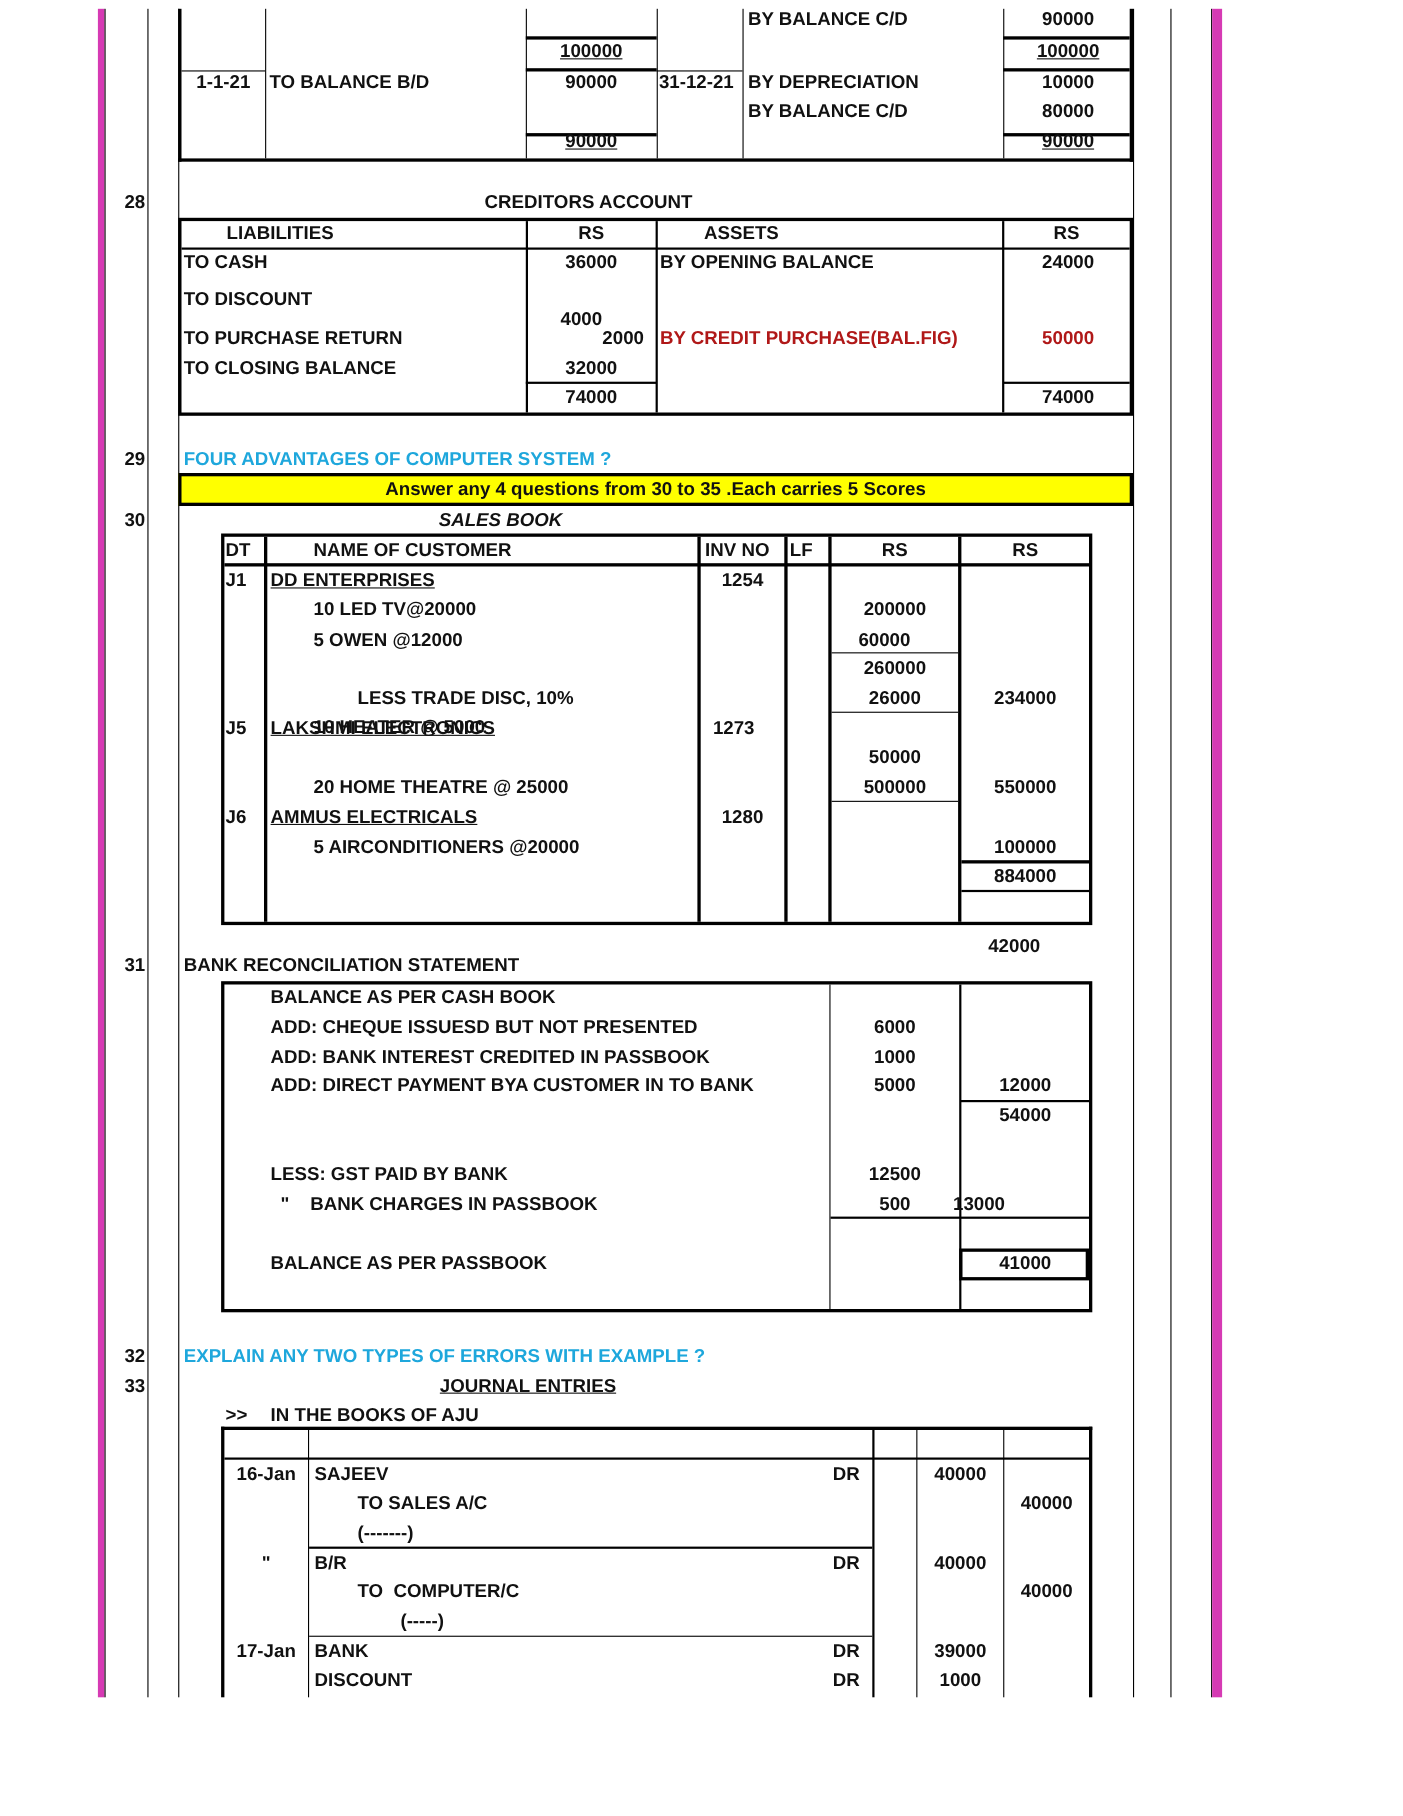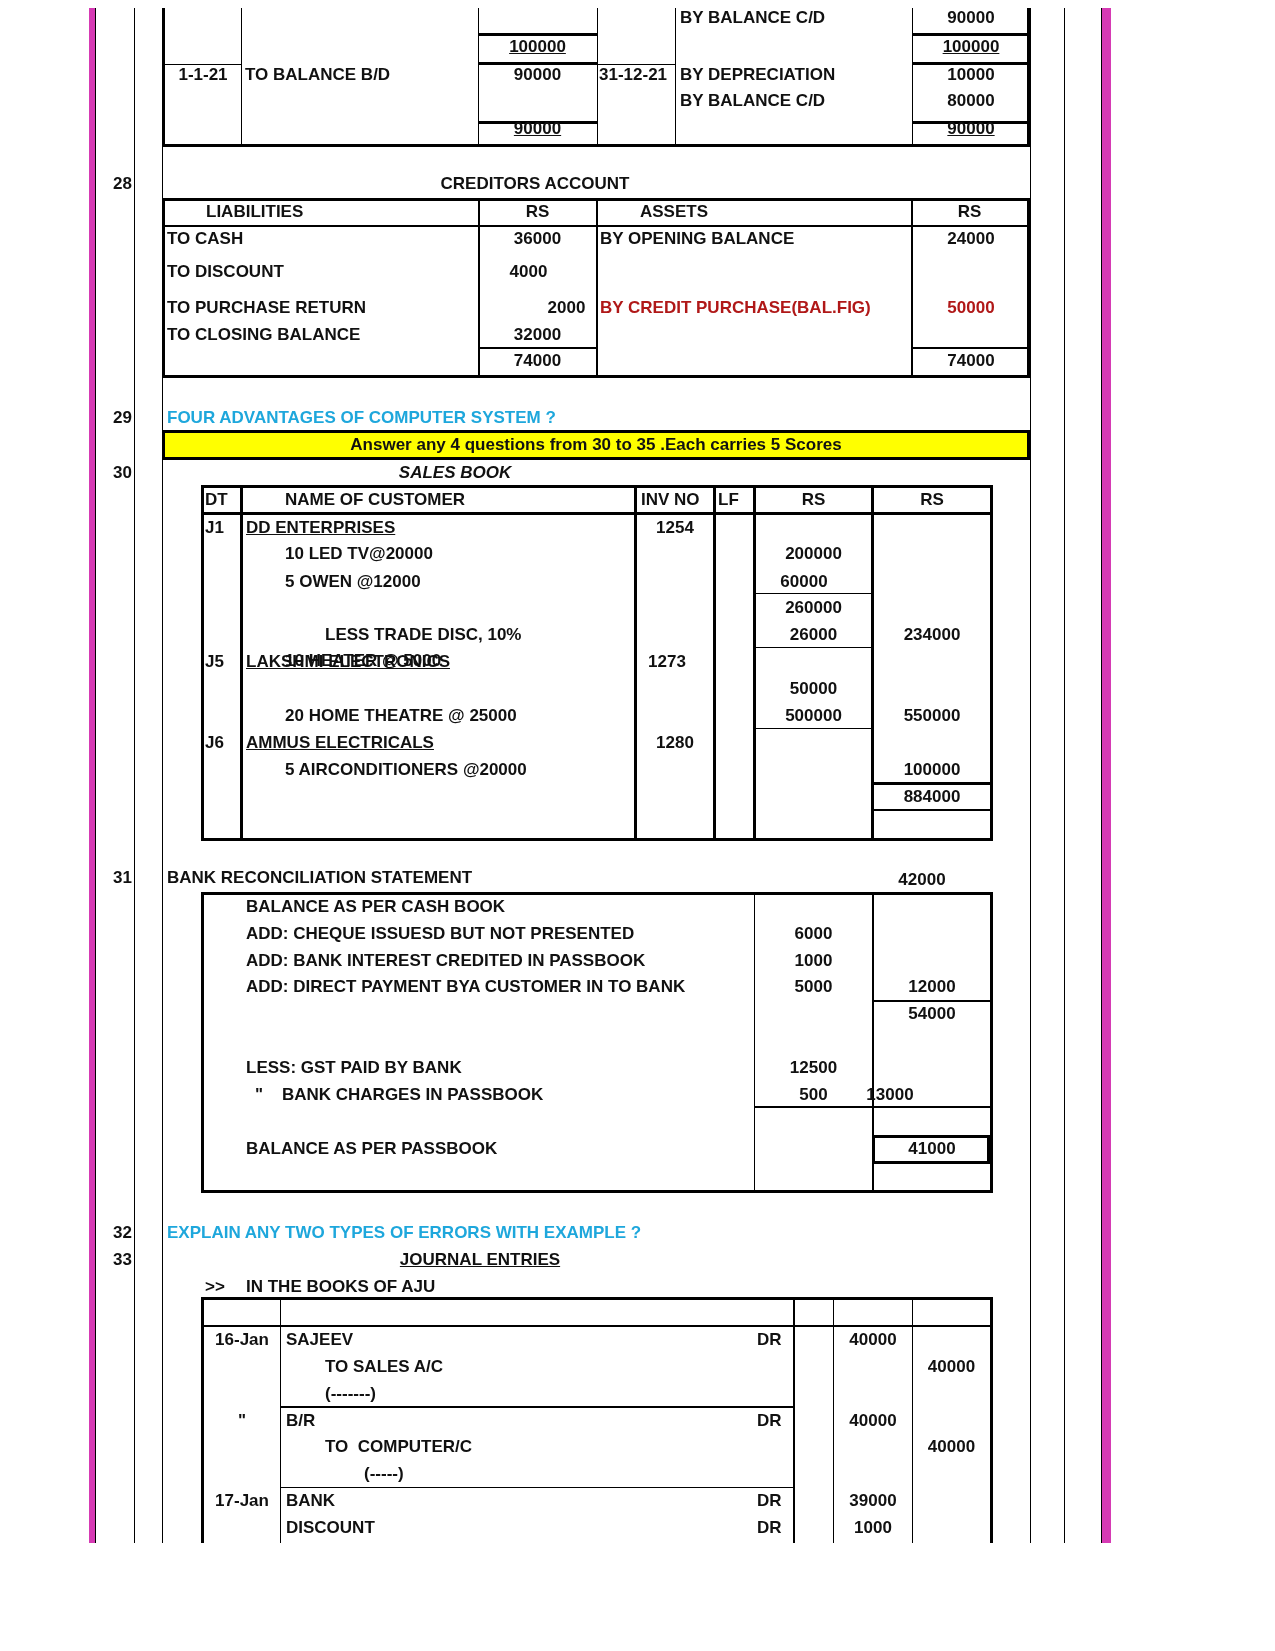--- a/index.html
+++ b/index.html
@@ -74,21 +74,21 @@
   <div class="hline" style="left:912px;top:347px;width:115px;height:2px;"></div>
 
   <span class="t" style="left:206px;top:202px;">LIABILITIES</span>
   <span class="t c" style="left:478px;top:202px;width:119px;">RS</span>
   <span class="t" style="left:640px;top:202px;">ASSETS</span>
   <span class="t c" style="left:912px;top:202px;width:115px;">RS</span>
 
   <span class="t" style="left:167px;top:229px;">TO CASH</span>
   <span class="t c" style="left:478px;top:229px;width:119px;">36000</span>
   <span class="t" style="left:167px;top:262px;">TO DISCOUNT</span>
-  <span class="t c" style="left:478px;top:262px;width:101px;">4000</span>
+  <span class="t c" style="left:478px;top:280px;width:101px;">4000</span>
   <span class="t" style="left:167px;top:298px;">TO PURCHASE RETURN</span>
   <span class="t c" style="left:498px;top:298px;width:137px;">2000</span>
   <span class="t" style="left:167px;top:325px;">TO CLOSING BALANCE</span>
   <span class="t c" style="left:478px;top:325px;width:119px;">32000</span>
 
   <span class="t" style="left:600px;top:229px;">BY OPENING BALANCE</span>
   <span class="t c" style="left:912px;top:229px;width:118px;">24000</span>
   <span class="t red" style="left:600px;top:298px;">BY CREDIT PURCHASE(BAL.FIG)</span>
   <span class="t c red" style="left:912px;top:298px;width:118px;">50000</span>
 
@@ -159,21 +159,21 @@
 <span class="t" style="left:167px;top:868px;">BANK RECONCILIATION STATEMENT</span>
 <div>
   <div class="box" style="left:201px;top:892px;width:792px;height:301px;"></div>
   <div class="vline" style="left:754px;top:895px;width:1px;height:295px;"></div>
   <div class="vline" style="left:872px;top:895px;width:2px;height:295px;"></div>
   <div class="hline" style="left:873px;top:1000px;width:117px;height:2px;"></div>
   <div class="hline" style="left:755px;top:1106px;width:235px;height:2px;"></div>
   <div class="box" style="left:872px;top:1135px;width:118px;height:29px;"></div>
 
   <span class="t" style="left:246px;top:897px;">BALANCE AS PER CASH BOOK</span>
-  <span class="t c" style="left:874px;top:870px;width:96px;">42000</span>
+  <span class="t c" style="left:874px;top:850px;width:96px;">42000</span>
   <span class="t" style="left:246px;top:924px;">ADD:  CHEQUE ISSUESD BUT NOT PRESENTED</span>
   <span class="t c" style="left:755px;top:924px;width:117px;">6000</span>
   <span class="t" style="left:246px;top:951px;">ADD:  BANK INTEREST CREDITED IN PASSBOOK</span>
   <span class="t c" style="left:755px;top:951px;width:117px;">1000</span>
   <span class="t" style="left:246px;top:977px;">ADD:  DIRECT PAYMENT BYA CUSTOMER IN TO BANK</span>
   <span class="t c" style="left:755px;top:977px;width:117px;">5000</span>
   <span class="t c" style="left:874px;top:977px;width:116px;">12000</span>
   <span class="t c" style="left:874px;top:1004px;width:116px;">54000</span>
   <span class="t" style="left:246px;top:1058px;">LESS: GST PAID BY BANK</span>
   <span class="t c" style="left:755px;top:1058px;width:117px;">12500</span>

